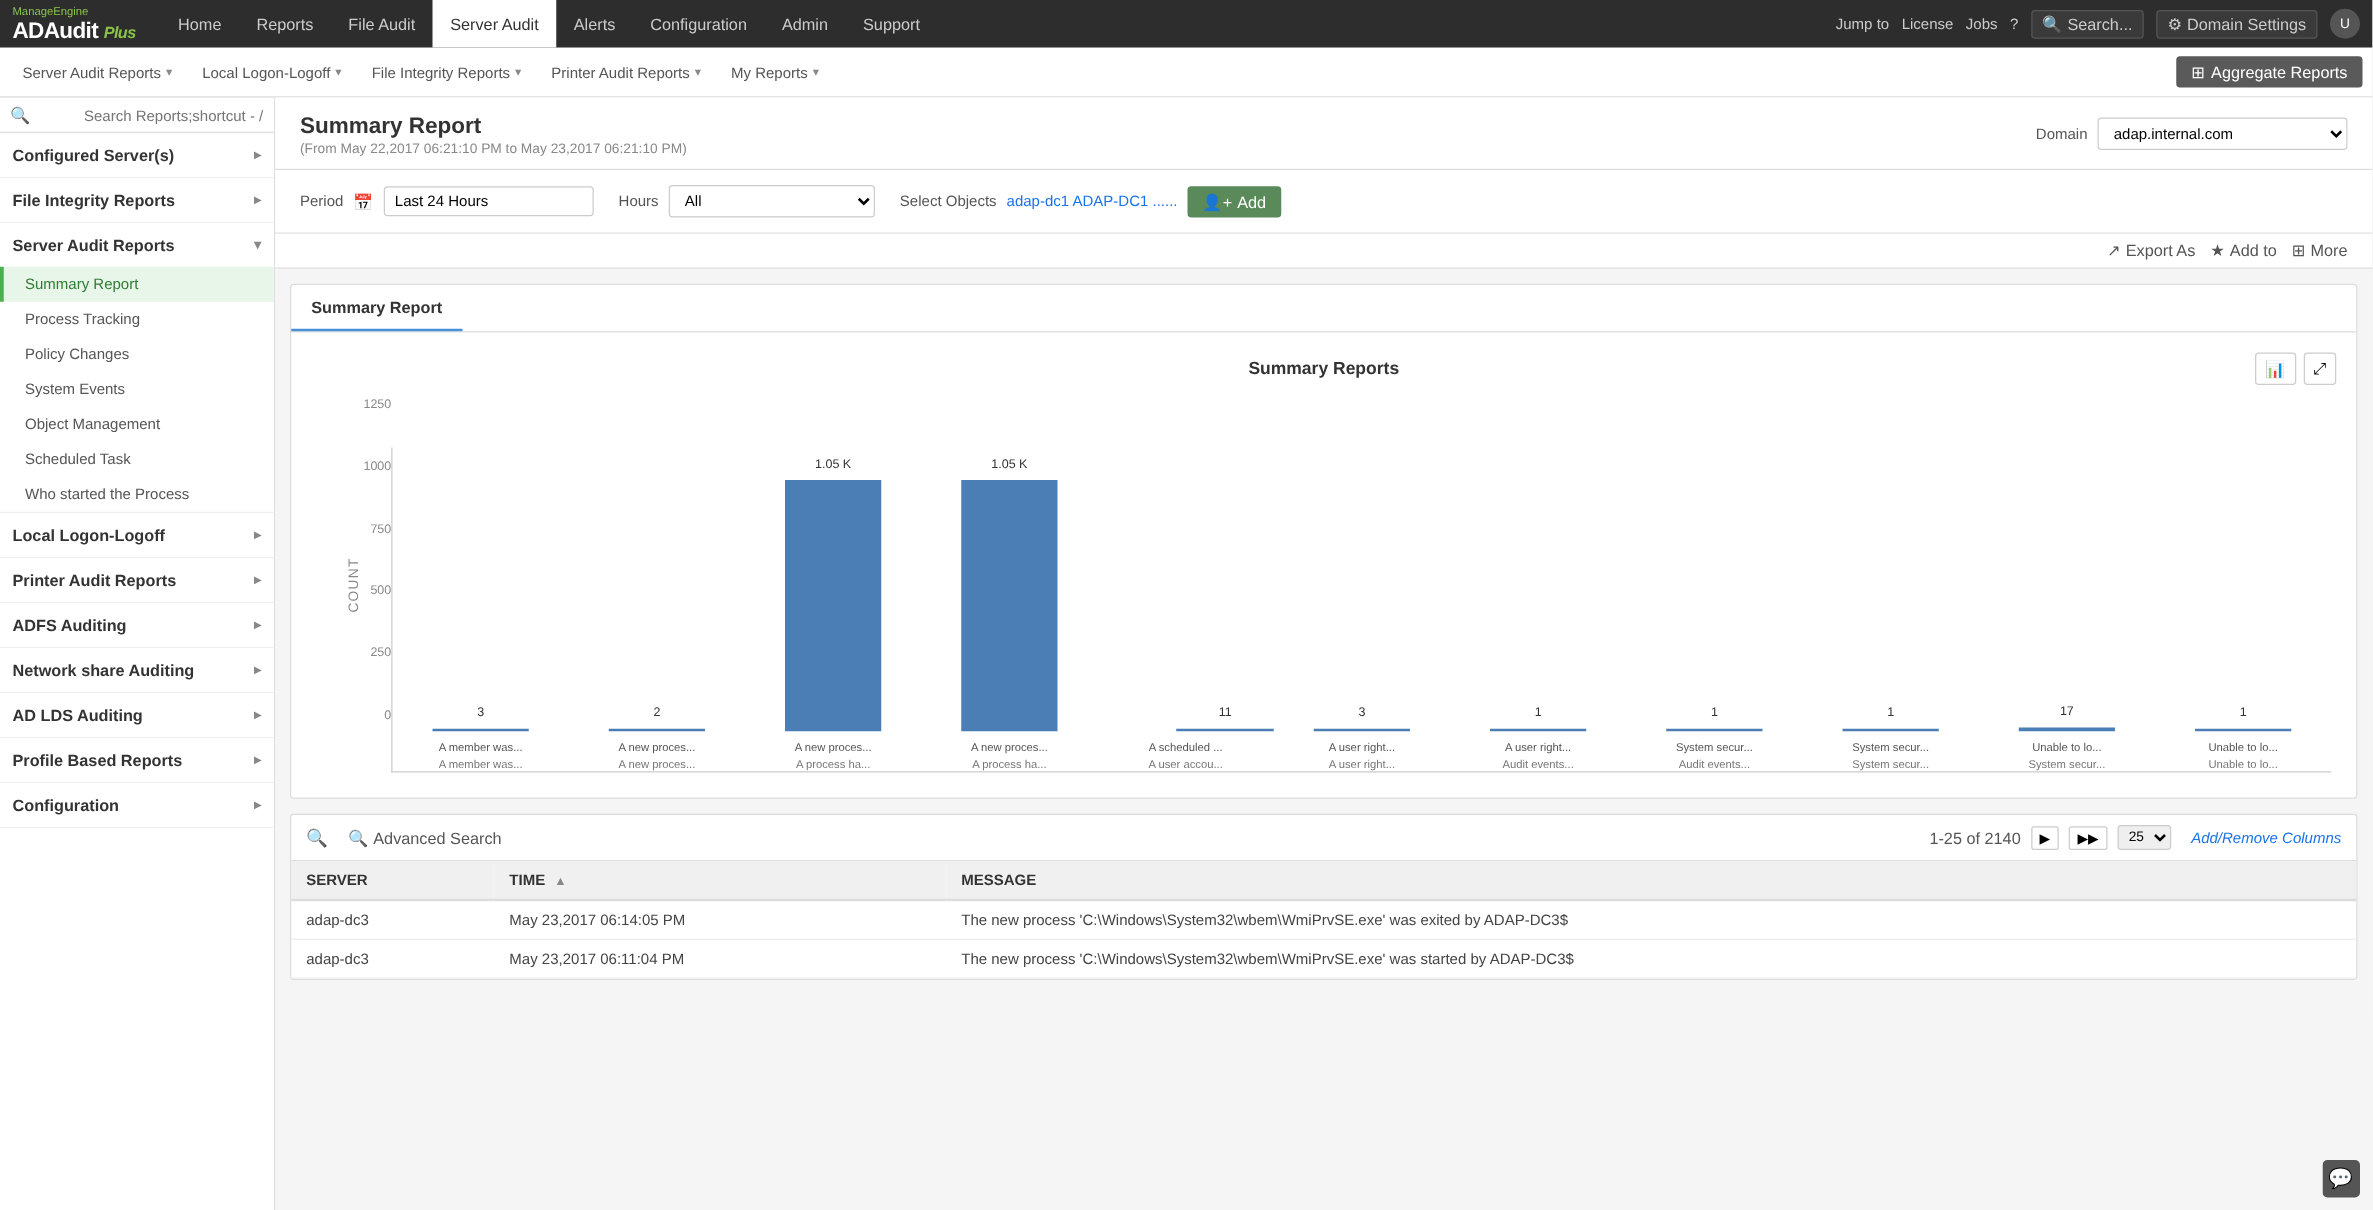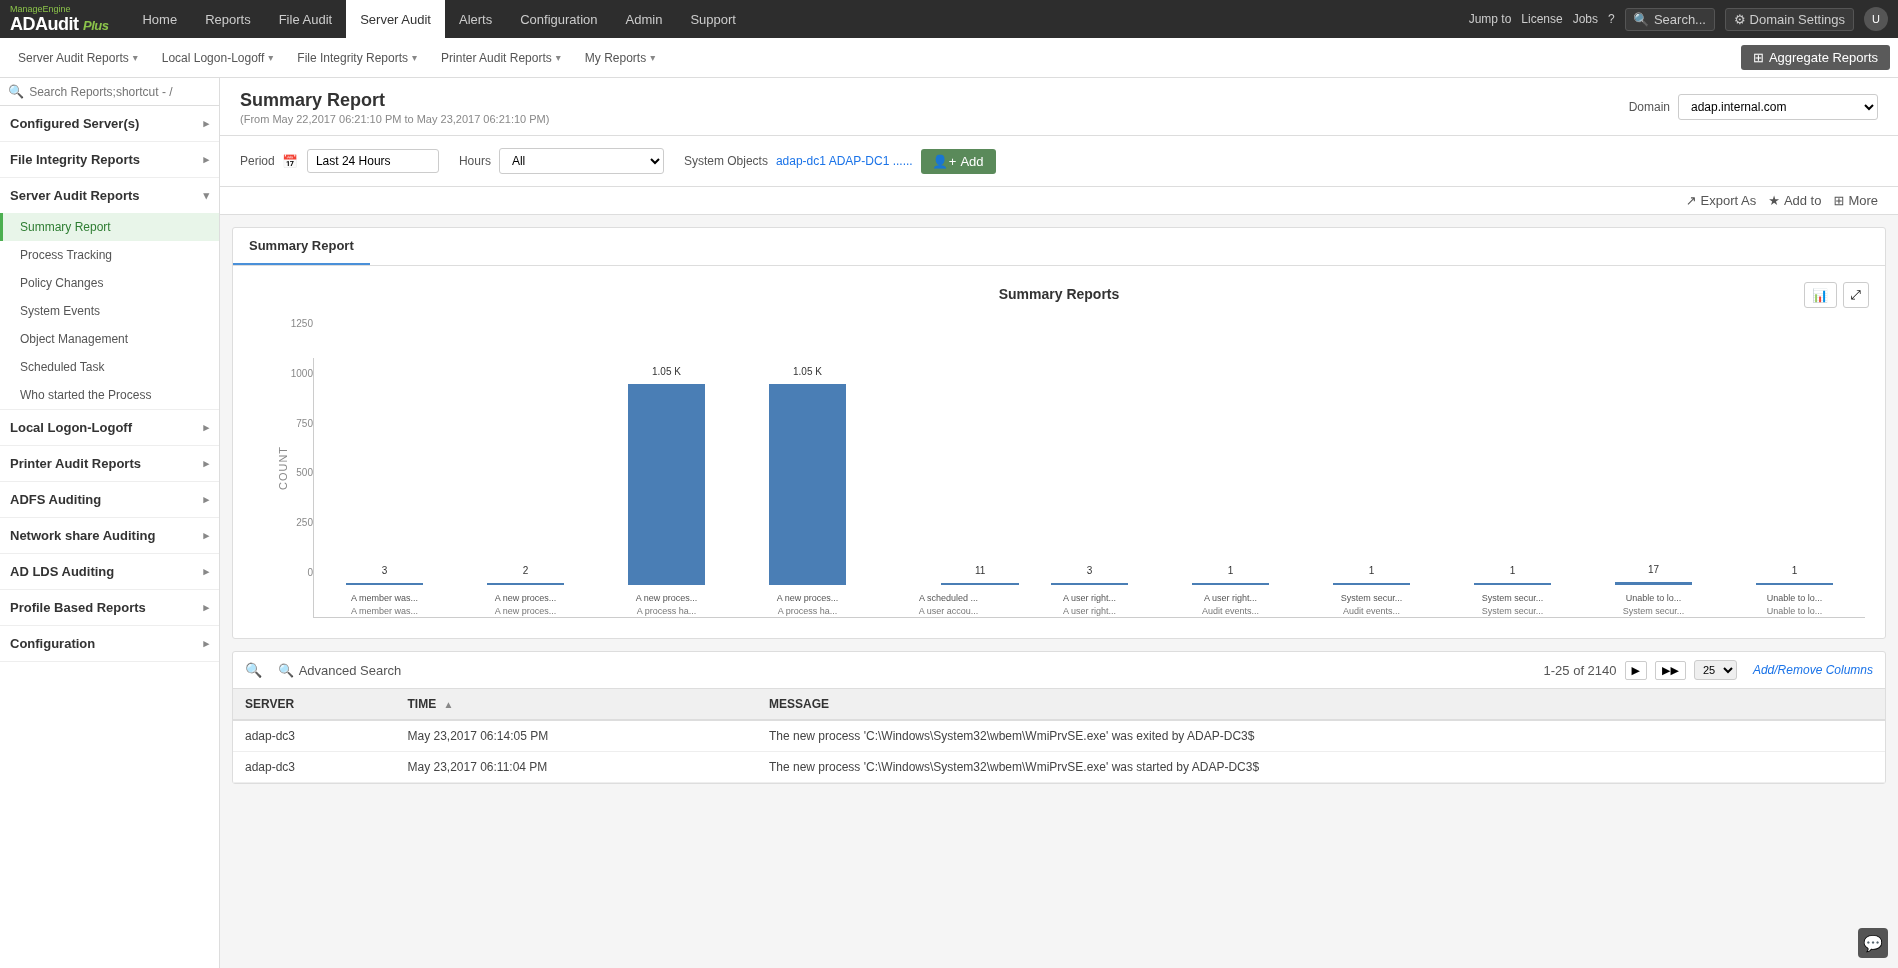--- a/index.html
+++ b/index.html
@@ -438,21 +438,21 @@
     ::-webkit-scrollbar { width: 6px; height: 6px; }
     ::-webkit-scrollbar-track { background: #f1f1f1; }
     ::-webkit-scrollbar-thumb { background: #ccc; border-radius: 3px; }
 
     .cal-icon { color: #666; cursor: pointer; }
     .period-input {
       border: 1px solid #ccc;
       padding: 4px 8px;
       border-radius: 3px;
       font-size: 12px;
-      width: 132px;
+      width: 168px;
     }
     .hours-select {
       border: 1px solid #ccc;
       padding: 4px 8px;
       border-radius: 3px;
       font-size: 12px;
       width: 165px;
       cursor: pointer;
       background: #fff;
     }
@@ -528,21 +528,21 @@
     <span>⊞</span>
     <span>Aggregate Reports</span>
   </div>
 </div>
 
 <div class="layout">
 
   <div class="sidebar">
     <div class="sidebar-search">
       <span style="color:#888;">🔍</span>
-      <input type="text" style="font-size: 12px; border: none; outline: none; flex: 1 1 0%; color: #8b5cf6;" placeholder="Search Reports;shortcut - /">
+      <input type="text" style="font-size: 12px; border: none; outline: none; flex: 1 1 0%; color: #8b5cf6; margin-left: 38px;" placeholder="Search Reports;shortcut - /">
     </div>
     <div id="sidebar-sections">
         <div class="sidebar-section">
           <div class="sidebar-section-header">
             <span>Configured Server(s)</span>
             <span class="arrow">▸</span>
           </div>
         </div>
         <div class="sidebar-section">
           <div class="sidebar-section-header">
@@ -631,21 +631,21 @@
         <span class="cal-icon">📅</span>
         <input type="text" class="period-input" value="Last 24 Hours" style="">
       </div>
       <div class="filter-group">
         <span class="filter-label">Hours</span>
         <select class="hours-select">
           <option>All</option>
         </select>
       </div>
       <div class="objects-group">
-        <span class="filter-label">System Objects</span>
+        <span class="filter-label">Select Objects</span>
         <span class="objects-links">adap-dc1  ADAP-DC1  ......</span>
         <button class="add-btn">
           <span>👤+</span>
           <span>Add</span>
         </button>
       </div>
     </div>
 
     <div class="action-bar">
       <div class="action-link">

